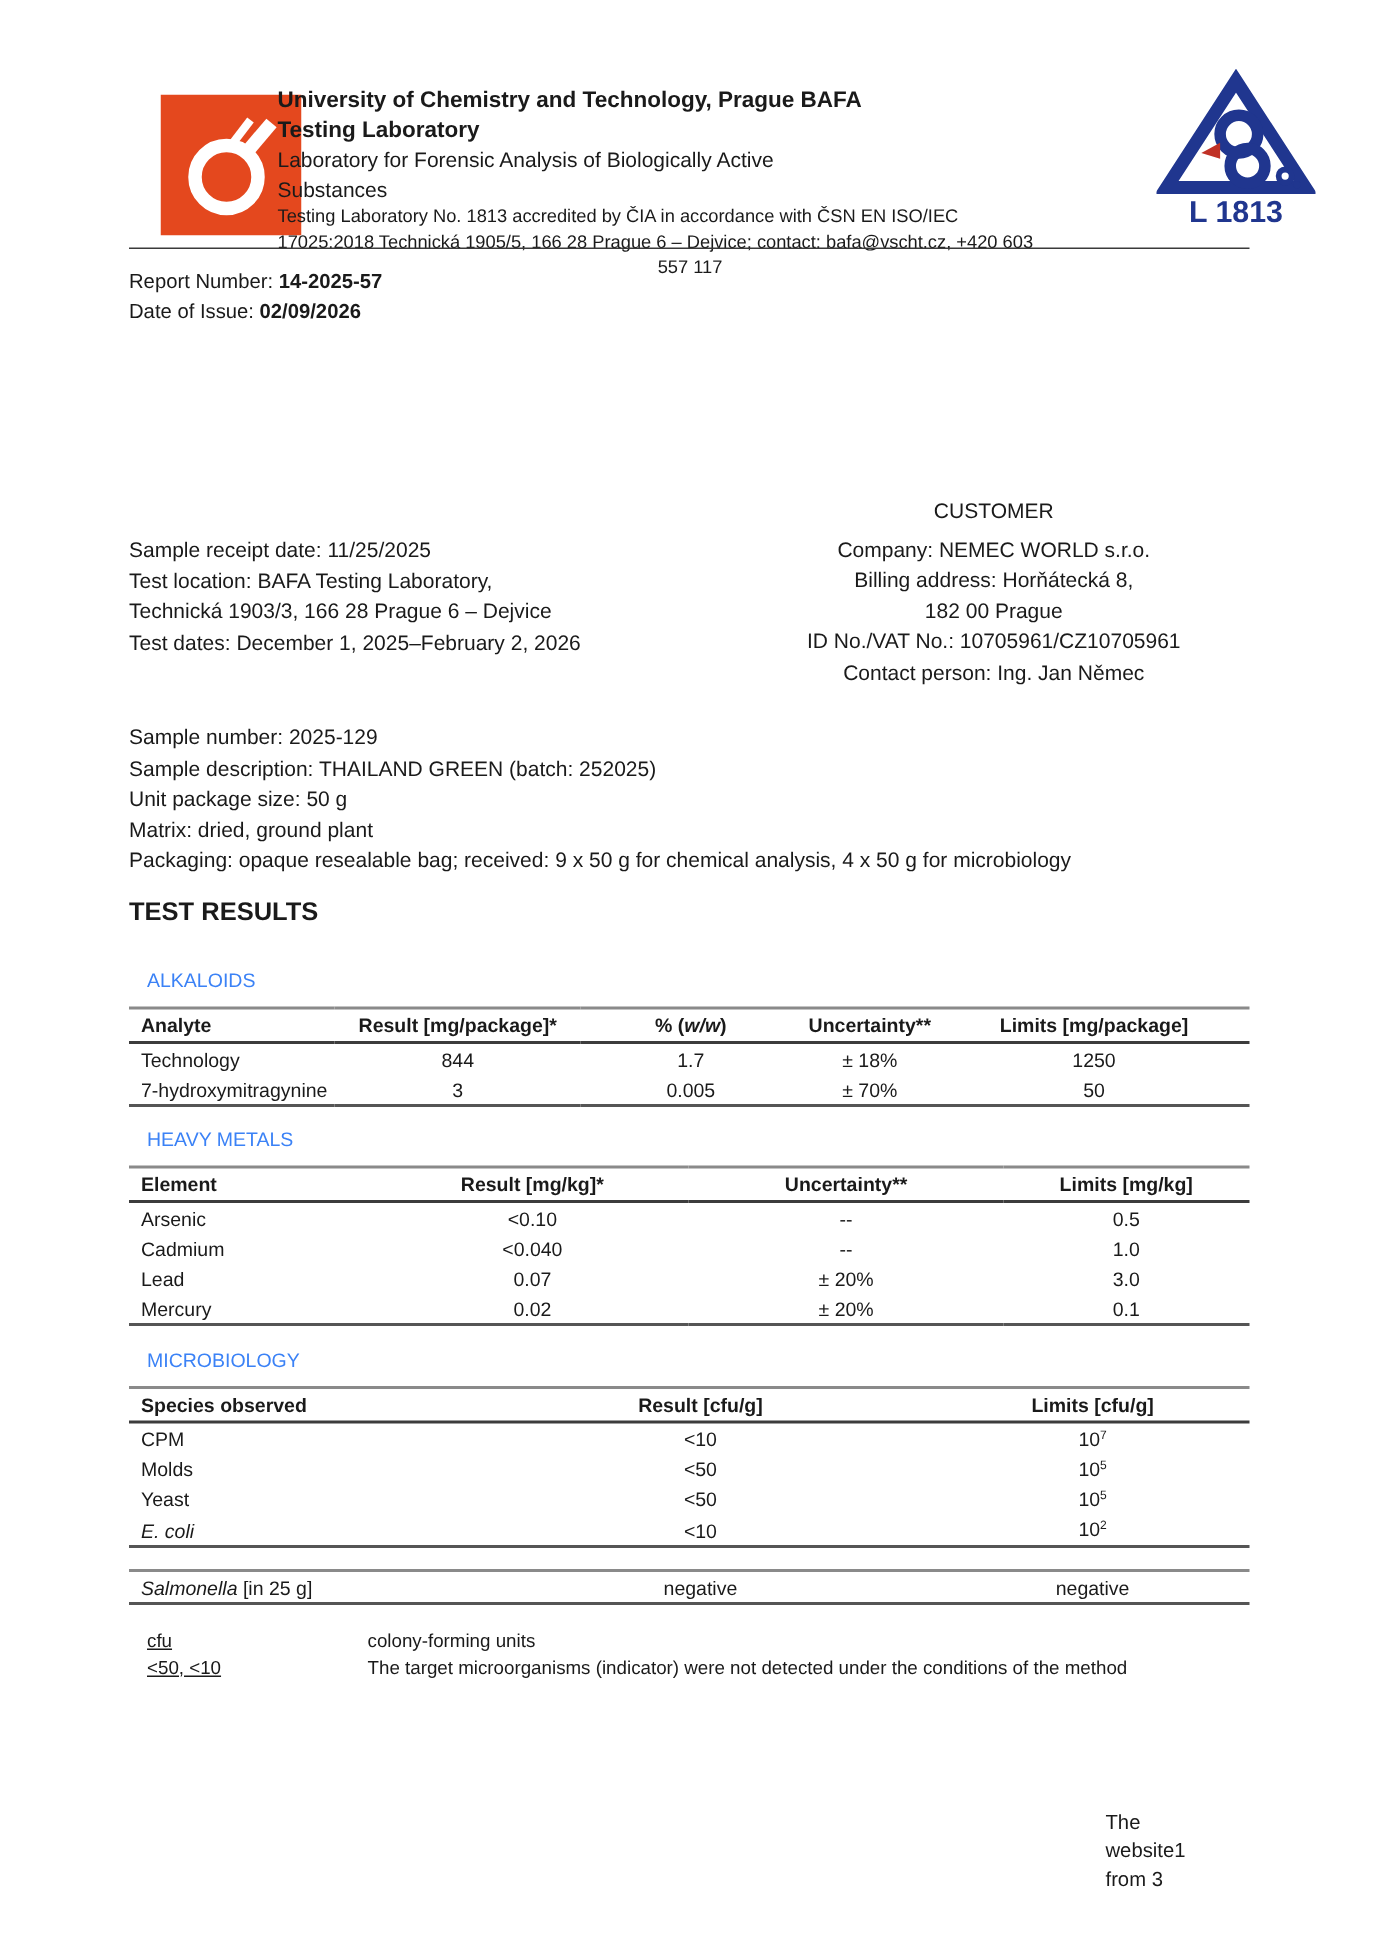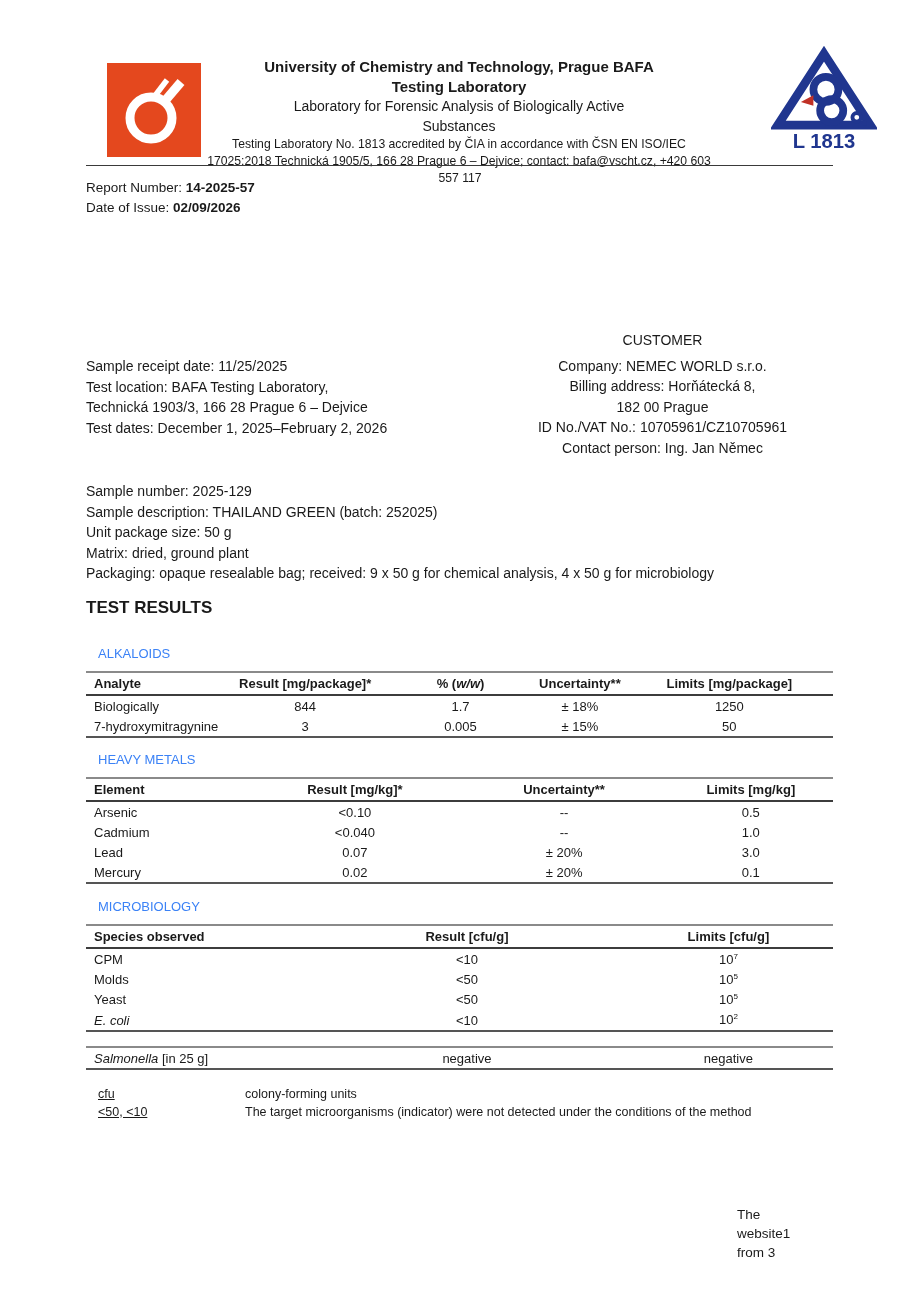--- a/index.html
+++ b/index.html
@@ -3,21 +3,21 @@
 <meta charset="utf-8">
 <style>
   * { margin:0; padding:0; box-sizing:border-box; }
   html,body { background:#ffffff; }
   body { font-family:"Liberation Sans", sans-serif; color:#1a1a1a; }
   .page { position:relative; width:919px; height:1300px; background:#fff; overflow:hidden; }
 
   
   .uct-logo { position:absolute; left:107px; top:63px; width:94px; height:94px; }
   .cia-logo { position:absolute; left:771px; top:46px; width:106px; height:108px; }
-  .header-center { position:absolute; left:185px; top:57px; width:548px; text-align:center; }
+  .header-center { position:absolute; left:185px; top:57px; width:548px; }
   .hc-bold   { font-size:15px; font-weight:bold; line-height:20px; white-space:nowrap; }
   .hc-reg    { font-size:14px; line-height:19.5px; white-space:nowrap; }
   .hc-small  { font-size:12.2px; line-height:16.5px; white-space:nowrap; }
   .header-rule { position:absolute; left:86px; width:747px; top:165px; border-top:1.8px solid #3a3a3a; }
   .acc-line3 { position:absolute; left:186px; width:548px; top:171px; text-align:center; font-size:12.2px; }
   .report-block { position:absolute; left:86px; top:178px; font-size:13.5px; line-height:20px; }
   .report-block b { font-weight:bold; }
 
   
   .page-title { position:absolute; left:0; top:250px; width:100%; text-align:center;
@@ -151,31 +151,31 @@
         <tr>
           <th>Analyte</th>
           <th>Result [mg/package]*</th>
           <th><span>% (</span><span style="font-style: italic;">w/w</span><span>)</span></th>
           <th>Uncertainty**</th>
           <th>Limits [mg/package]</th>
         </tr>
       </thead>
       <tbody>
         <tr>
-          <td>Biologically</td>
+          <td>Technology</td>
           <td>844</td>
           <td>1.7</td>
           <td>± 18%</td>
           <td>1250</td>
         </tr>
         <tr>
           <td>7-hydroxymitragynine</td>
           <td>3</td>
           <td>0.005</td>
-          <td>± 15%</td>
+          <td>± 70%</td>
           <td>50</td>
         </tr>
       </tbody>
     </table>
 
   <div class="section-label lbl-heavymetals">HEAVY METALS</div>
   <table class="data-table tbl-heavymetals" data-table="results.heavy_metals">
       <thead>
         <tr>
           <th>Element</th>

